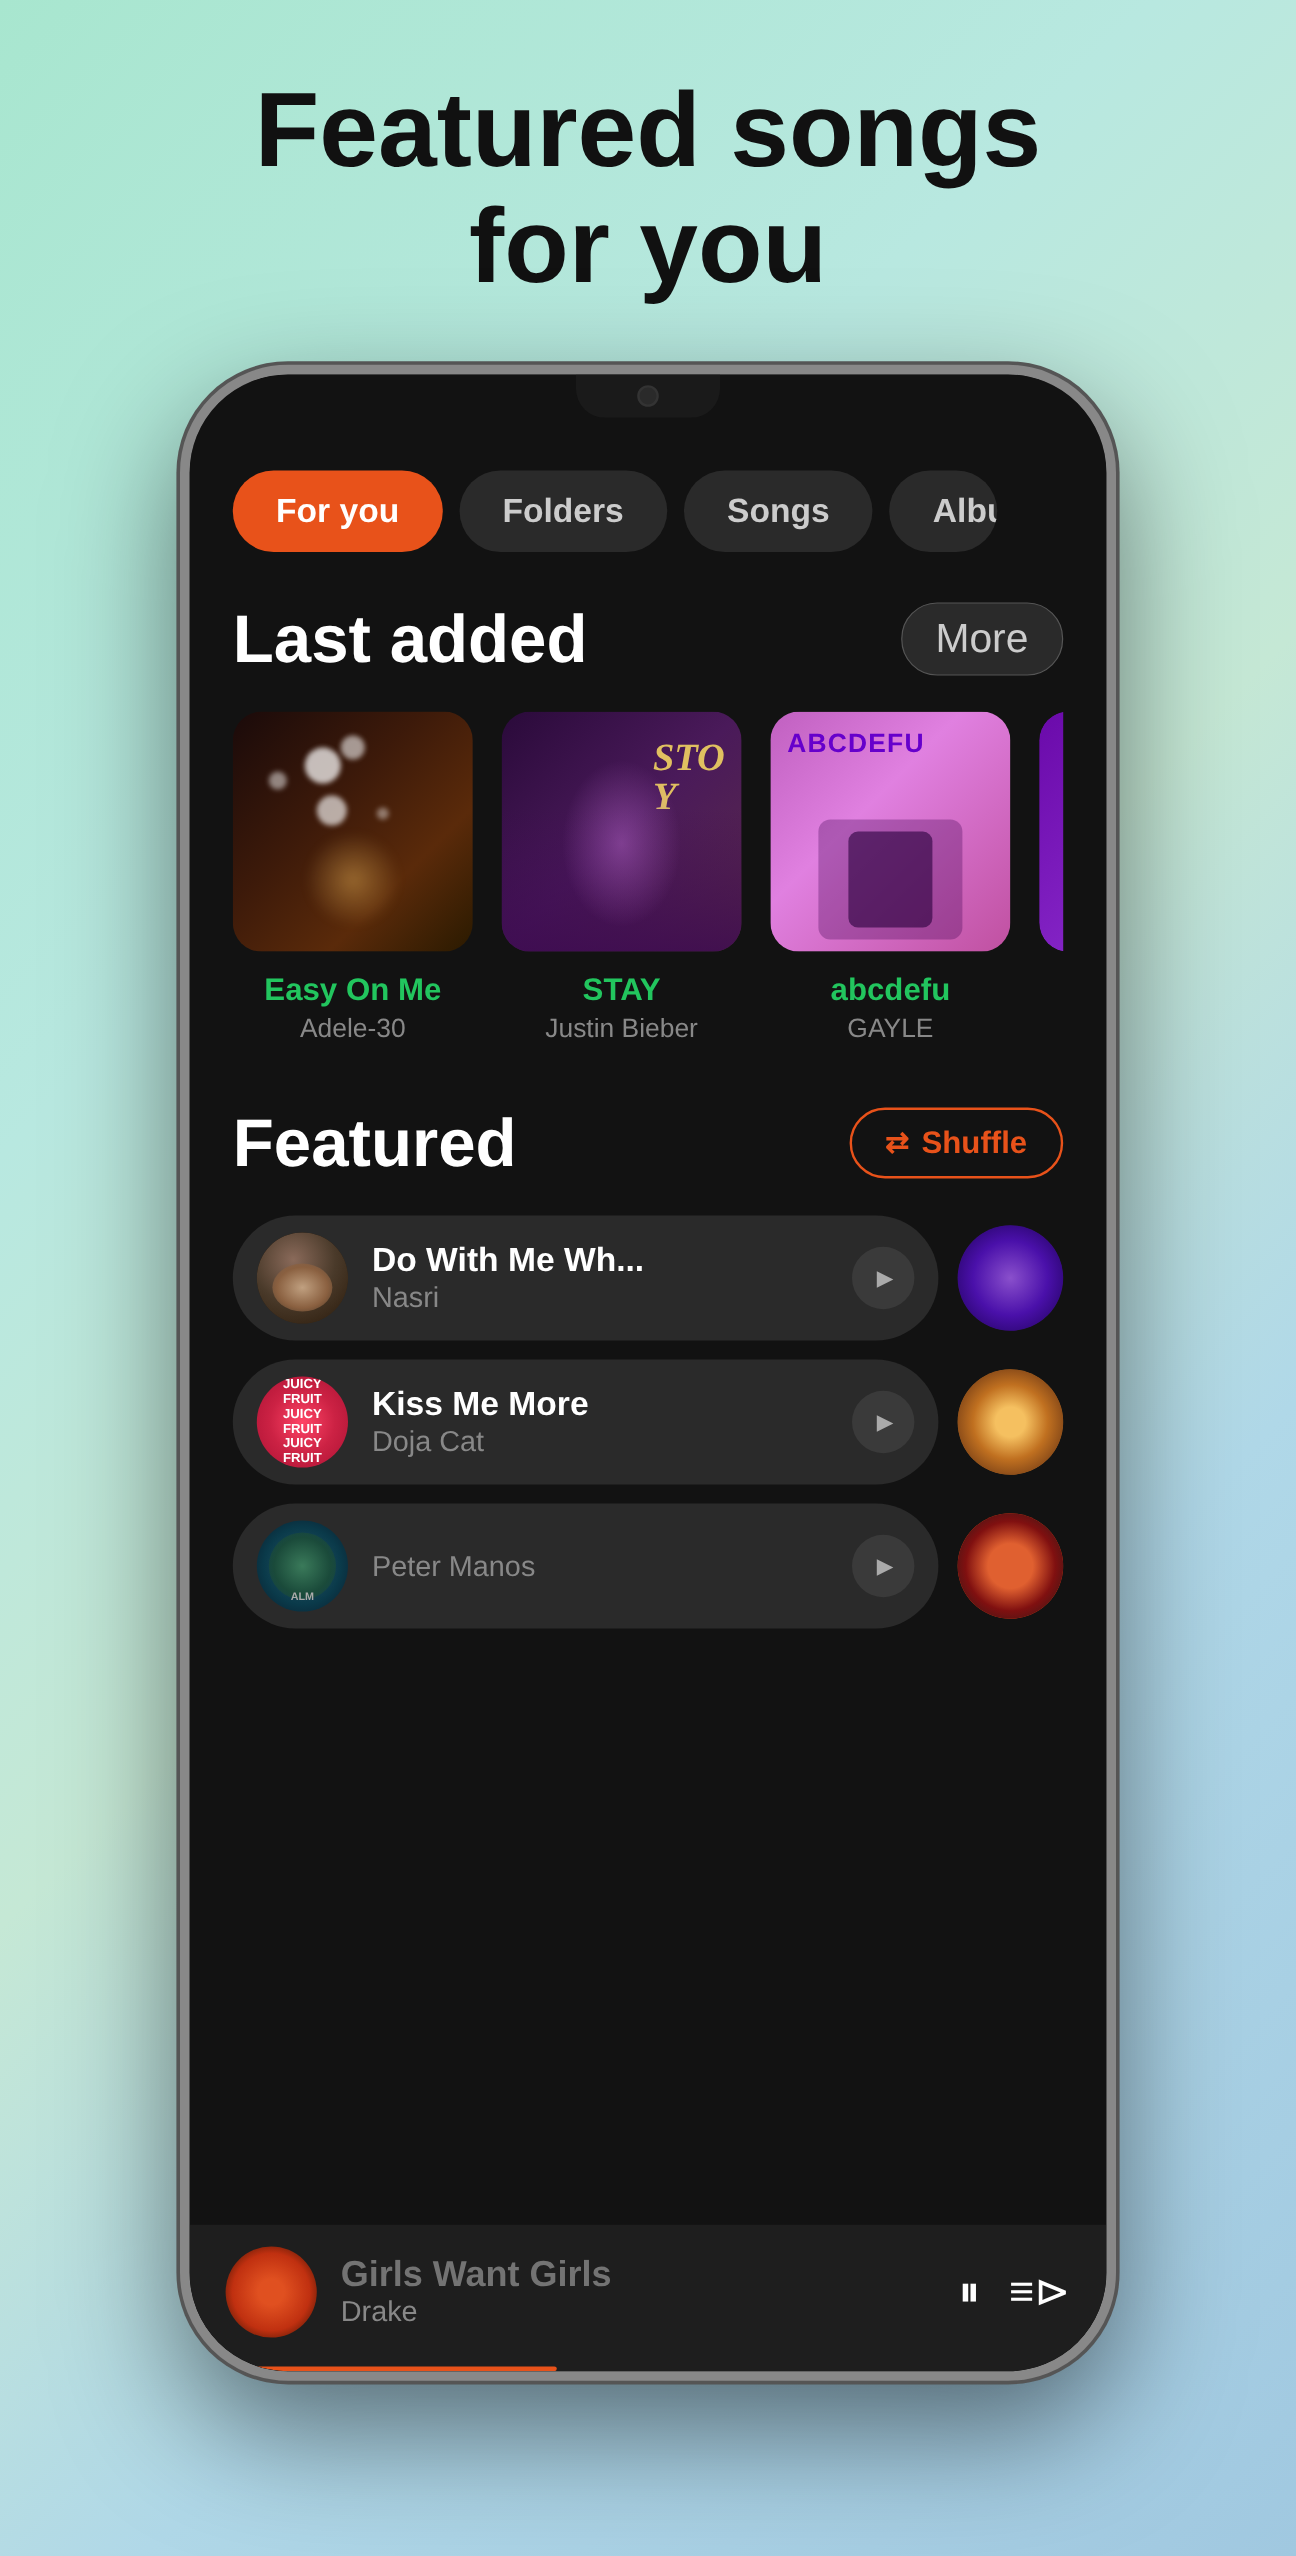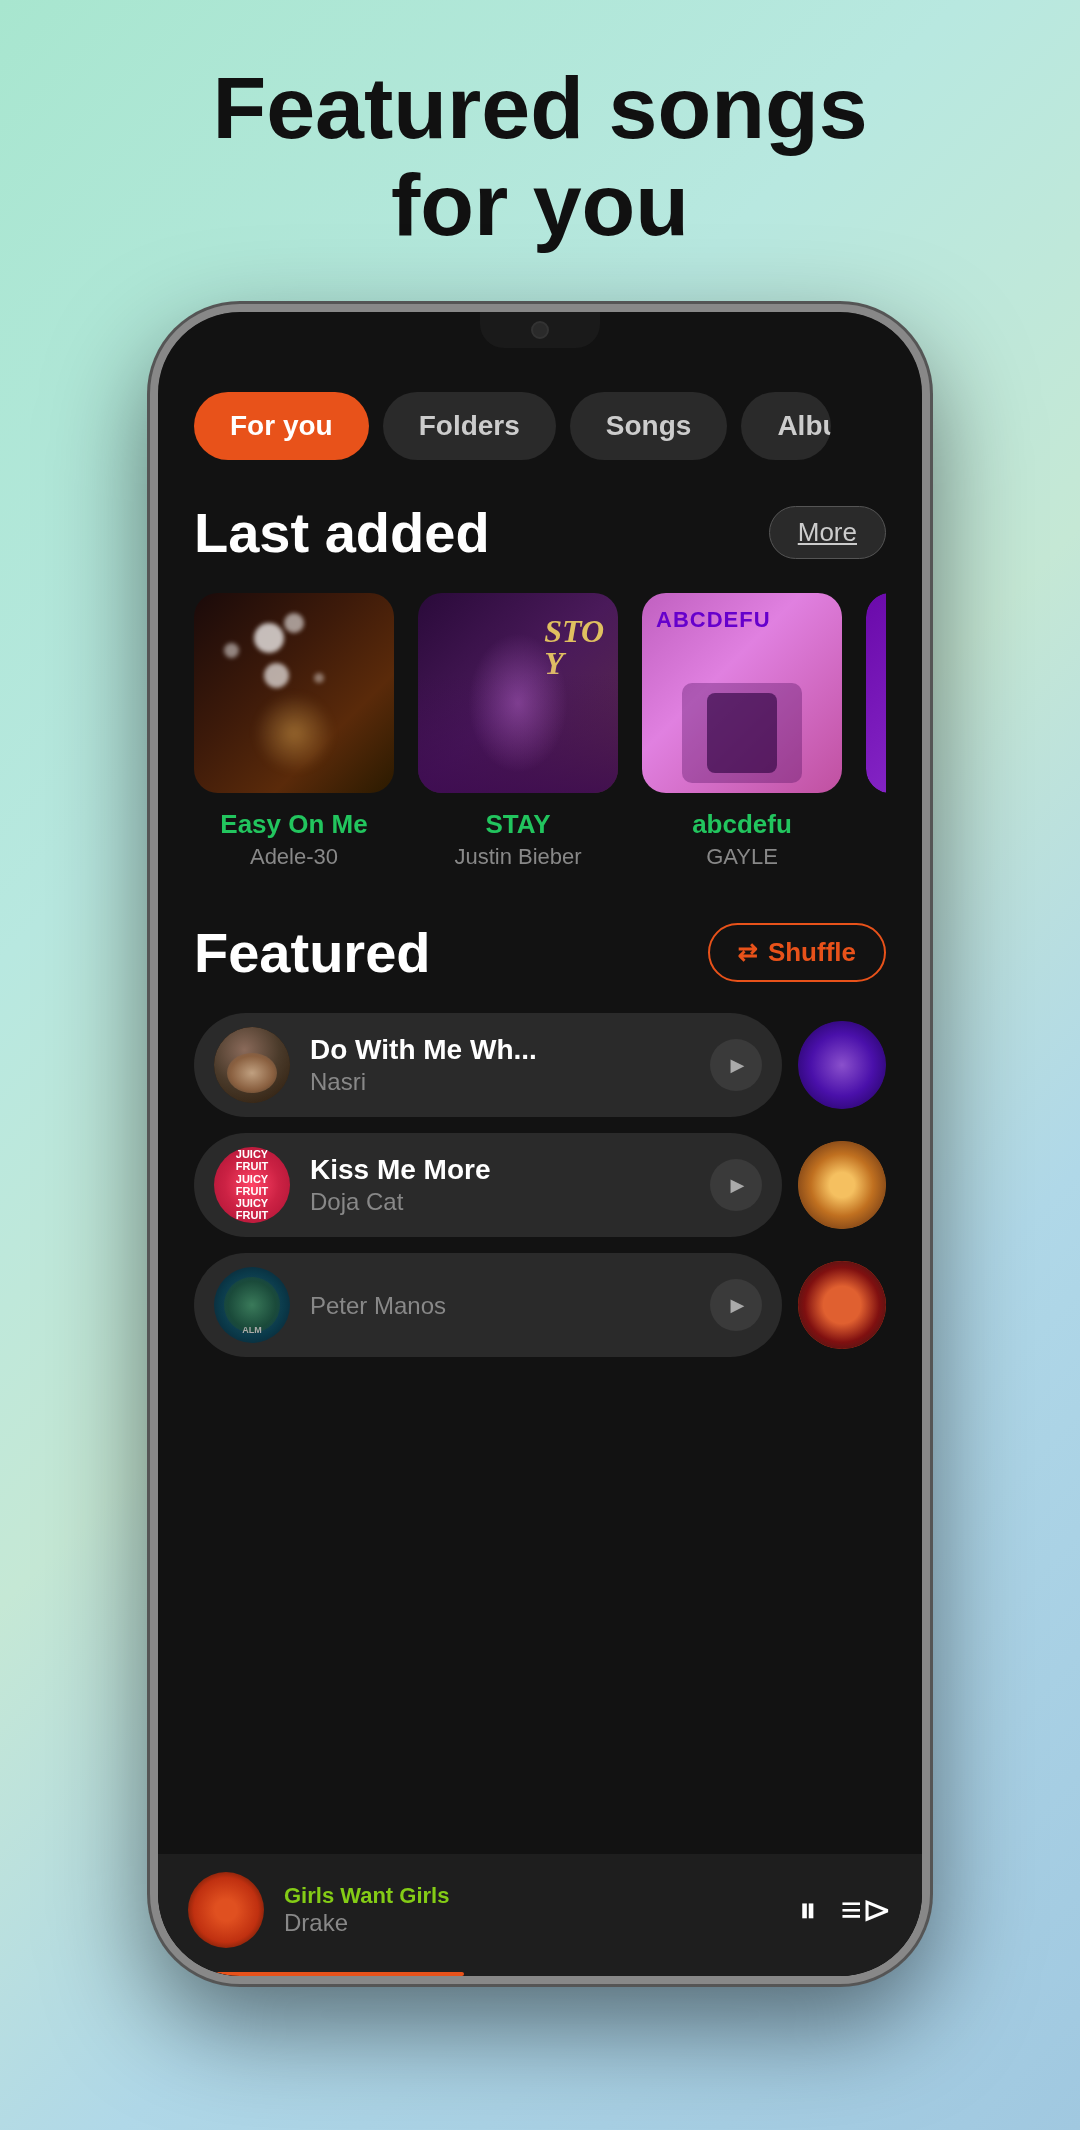--- a/index.html
+++ b/index.html
@@ -157,24 +157,23 @@
       font-size: 56px;
       font-weight: 800;
       color: #fff;
     }
 
     .more-btn {
       background: #2a2a2a;
       border: 1.5px solid #555;
       border-radius: 30px;
       padding: 10px 28px;
-      font-size: 26px;
+      font-size: 34px;
       color: #ccc;
       cursor: pointer;
-      text-decoration: underline;
     }
 
     
     .cards-row {
       display: flex;
       gap: 24px;
       overflow: hidden;
     }
 
     .song-card {
@@ -383,23 +382,23 @@
       border-radius: 50%;
       background: radial-gradient(circle, #e05020 20%, #c03010 60%, #1a0a00 100%);
       flex-shrink: 0;
     }
 
     .player-info {
       flex: 1;
     }
 
     .player-name {
-      font-size: 22px;
+      font-size: 30px;
       font-weight: 700;
-      color: #84cc16;
+      color: #737373;
     }
 
     .player-artist {
       font-size: 24px;
       color: #888;
     }
 
     .player-controls {
       display: flex;
       align-items: center;

